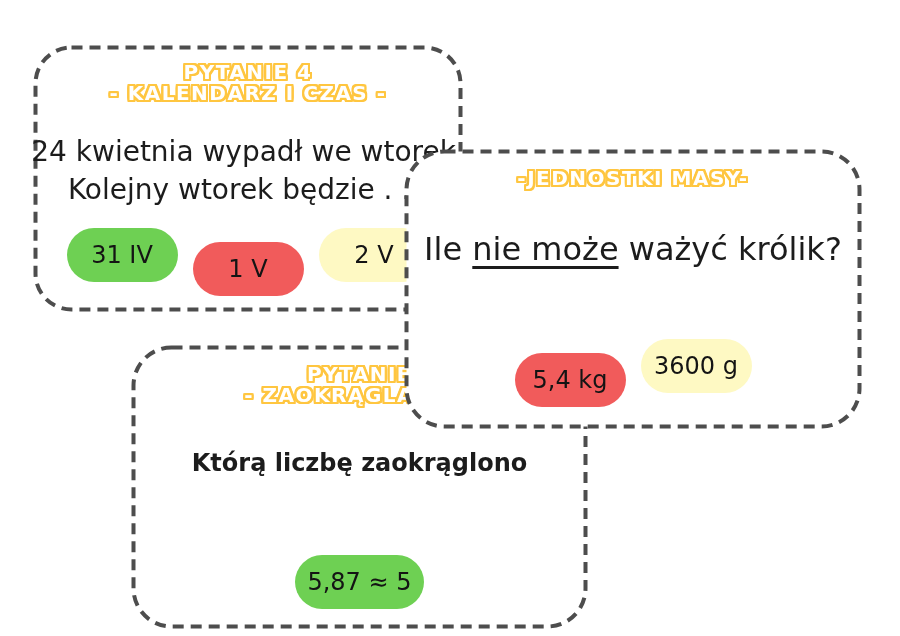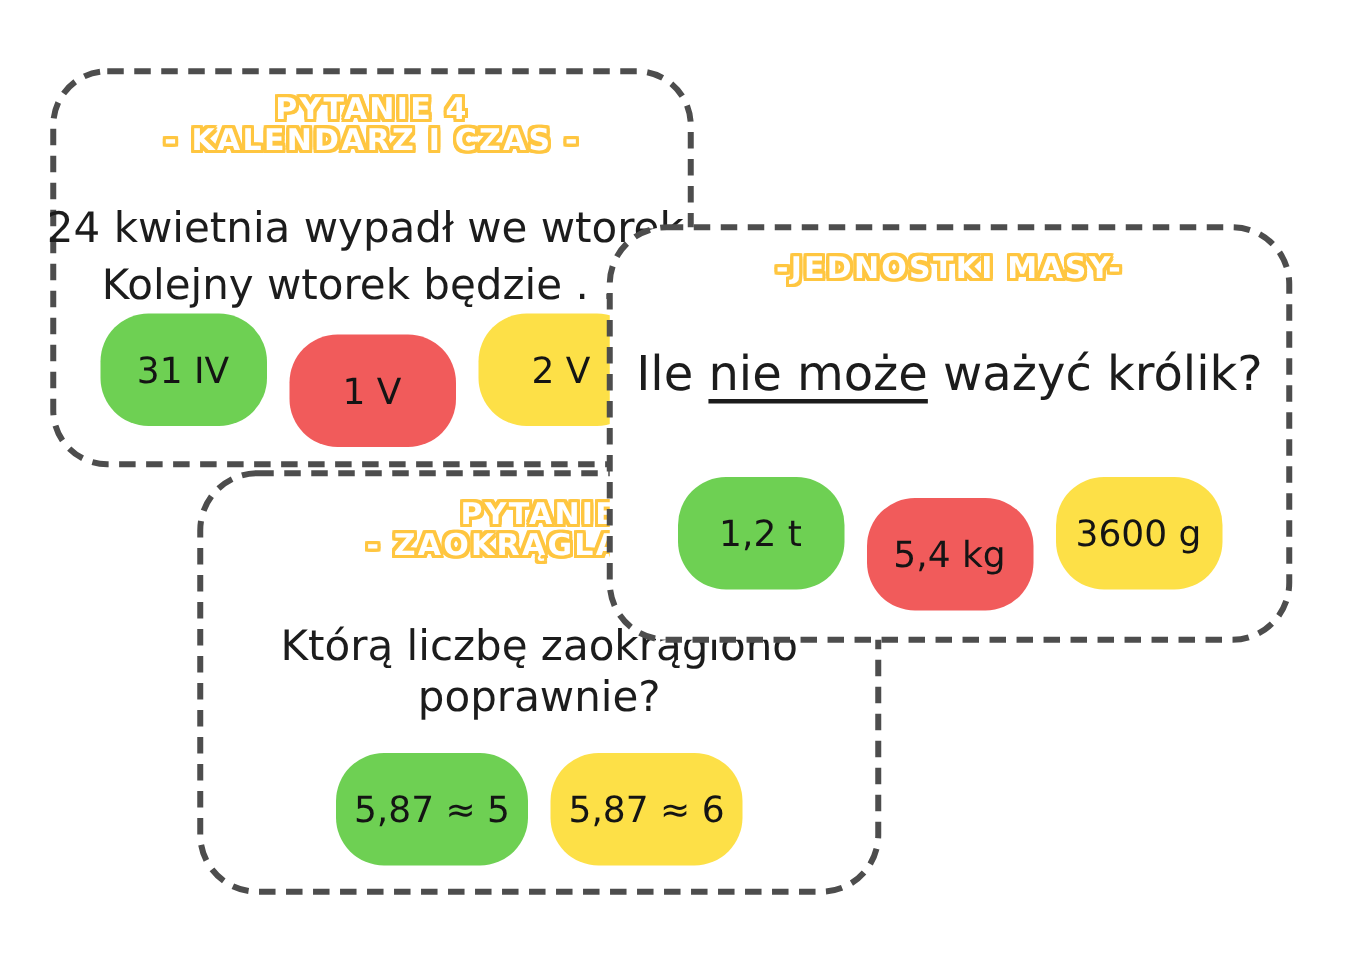--- a/index.html
+++ b/index.html
@@ -7,21 +7,21 @@
     width:900px;height:636px;background:#ffffff;position:relative;overflow:hidden;
     font-family:"DejaVu Sans", sans-serif;
   }
   .card{position:absolute;}
   .card-border{position:absolute;left:0;top:0;z-index:1;}
   .card-content{
     position:relative;z-index:2;height:100%;box-sizing:border-box;
     display:flex;flex-direction:column;align-items:center;text-align:center;
   }
   .card1{left:33px;top:45px;width:430px;height:267px;z-index:1;}
-  .card3{left:131px;top:313px;width:457px;height:284px;z-index:2;}
+  .card3{left:131px;top:345px;width:457px;height:284px;z-index:2;}
   .card2{left:404px;top:149px;width:458px;height:280px;z-index:3;}
 
   .card1 .card-content{padding-top:17px;}
   .card2 .card-content{padding-top:19px;}
   .card3 .card-content{padding-top:19px;}
 
   .card-title,.card-subtitle{
     font-weight:800;font-size:20px;line-height:21px;letter-spacing:1.5px;
     color:#ffffff;white-space:nowrap;
     text-shadow:
@@ -30,43 +30,43 @@
        2px -2px 0 #ffc640, 2px 0 0 #ffc640, 2px 2px 0 #ffc640,
       -1px -2px 0 #ffc640, 1px -2px 0 #ffc640,
       -1px 2px 0 #ffc640,  1px 2px 0 #ffc640,
       -2px -1px 0 #ffc640, 2px -1px 0 #ffc640,
       -2px 1px 0 #ffc640,  2px 1px 0 #ffc640;
   }
 
   .question{color:#1c1c1c;white-space:nowrap;}
   .card1 .question{font-size:28px;line-height:38px;margin-top:29px;}
   .card2 .question{font-size:32px;line-height:38px;margin-top:41px;}
-  .card3 .question{font-size:28px;line-height:34px;margin-top:40px;}
+  .card3 .question{font-size:24px;line-height:34px;margin-top:40px;font-weight:bold;}
 
   .underlined{
     text-decoration:underline;
     text-decoration-thickness:2.5px;
     text-underline-offset:6px;
   }
 
   .answers{display:flex;gap:15px;margin-top:auto;}
   .card1 .answers{margin-bottom:16px;}
   .card2 .answers{margin-bottom:22px;}
   .card3 .answers{margin-bottom:20px;}
 
   .pill{
-    min-width:111px;height:75px;border-radius:32px;
+    min-width:111px;height:54px;border-radius:32px;
     display:flex;align-items:center;justify-content:center;
     font-size:24px;color:#141414;padding:0 12px;box-sizing:border-box;
     white-space:nowrap;border:none;cursor:pointer;
     font-family:"DejaVu Sans", sans-serif;
   }
   .pill-green{background:#6ed053;}
   .pill-red{background:#f15b5b;margin-top:14px;}
-  .pill-blue{background:#fde047;}
+  .pill-blue{background:#fef9c3;}
 </style>
 </head>
 <body>
 
 <article class="card card1">
   <svg class="card-border" width="430" height="267" viewBox="0 0 430 267">
     <rect x="2.5" y="2.5" width="425" height="262" rx="36" ry="36" fill="#ffffff" stroke="#4d4d4d" stroke-width="4" stroke-dasharray="11 7"></rect>
   </svg>
   <div class="card-content">
     <div class="card-title">PYTANIE 4</div>
@@ -85,35 +85,32 @@
 
 <article class="card card3">
   <svg class="card-border" width="457" height="284" viewBox="0 0 457 284">
     <rect x="2.5" y="2.5" width="452" height="279" rx="38" ry="38" fill="#ffffff" stroke="#4d4d4d" stroke-width="4" stroke-dasharray="11 7"></rect>
   </svg>
   <div class="card-content">
     <div class="card-title">PYTANIE</div>
     <div class="card-subtitle">- ZAOKRĄGLANIE -</div>
     <div class="question">
       <div>Którą liczbę zaokrąglono</div>
-      <div>poprawnie?</div>
     </div>
     <div class="answers">
       <button class="pill pill-green">5,87 ≈ 5</button>
-      <button class="pill pill-blue">5,87 ≈ 6</button>
     </div>
   </div>
 </article>
 
 <article class="card card2">
   <svg class="card-border" width="458" height="280" viewBox="0 0 458 280">
     <rect x="2.5" y="2.5" width="453" height="275" rx="38" ry="38" fill="#ffffff" stroke="#4d4d4d" stroke-width="4" stroke-dasharray="11 7"></rect>
   </svg>
   <div class="card-content">
     <div class="card-subtitle">-JEDNOSTKI MASY-</div>
     <div class="question"><span>Ile </span><span class="underlined">nie może</span><span> ważyć królik?</span></div>
     <div class="answers">
-      <button class="pill pill-green">1,2 t</button>
       <button class="pill pill-red">5,4 kg</button>
       <button class="pill pill-blue">3600 g</button>
     </div>
   </div>
 </article>
 
 </body></html>

